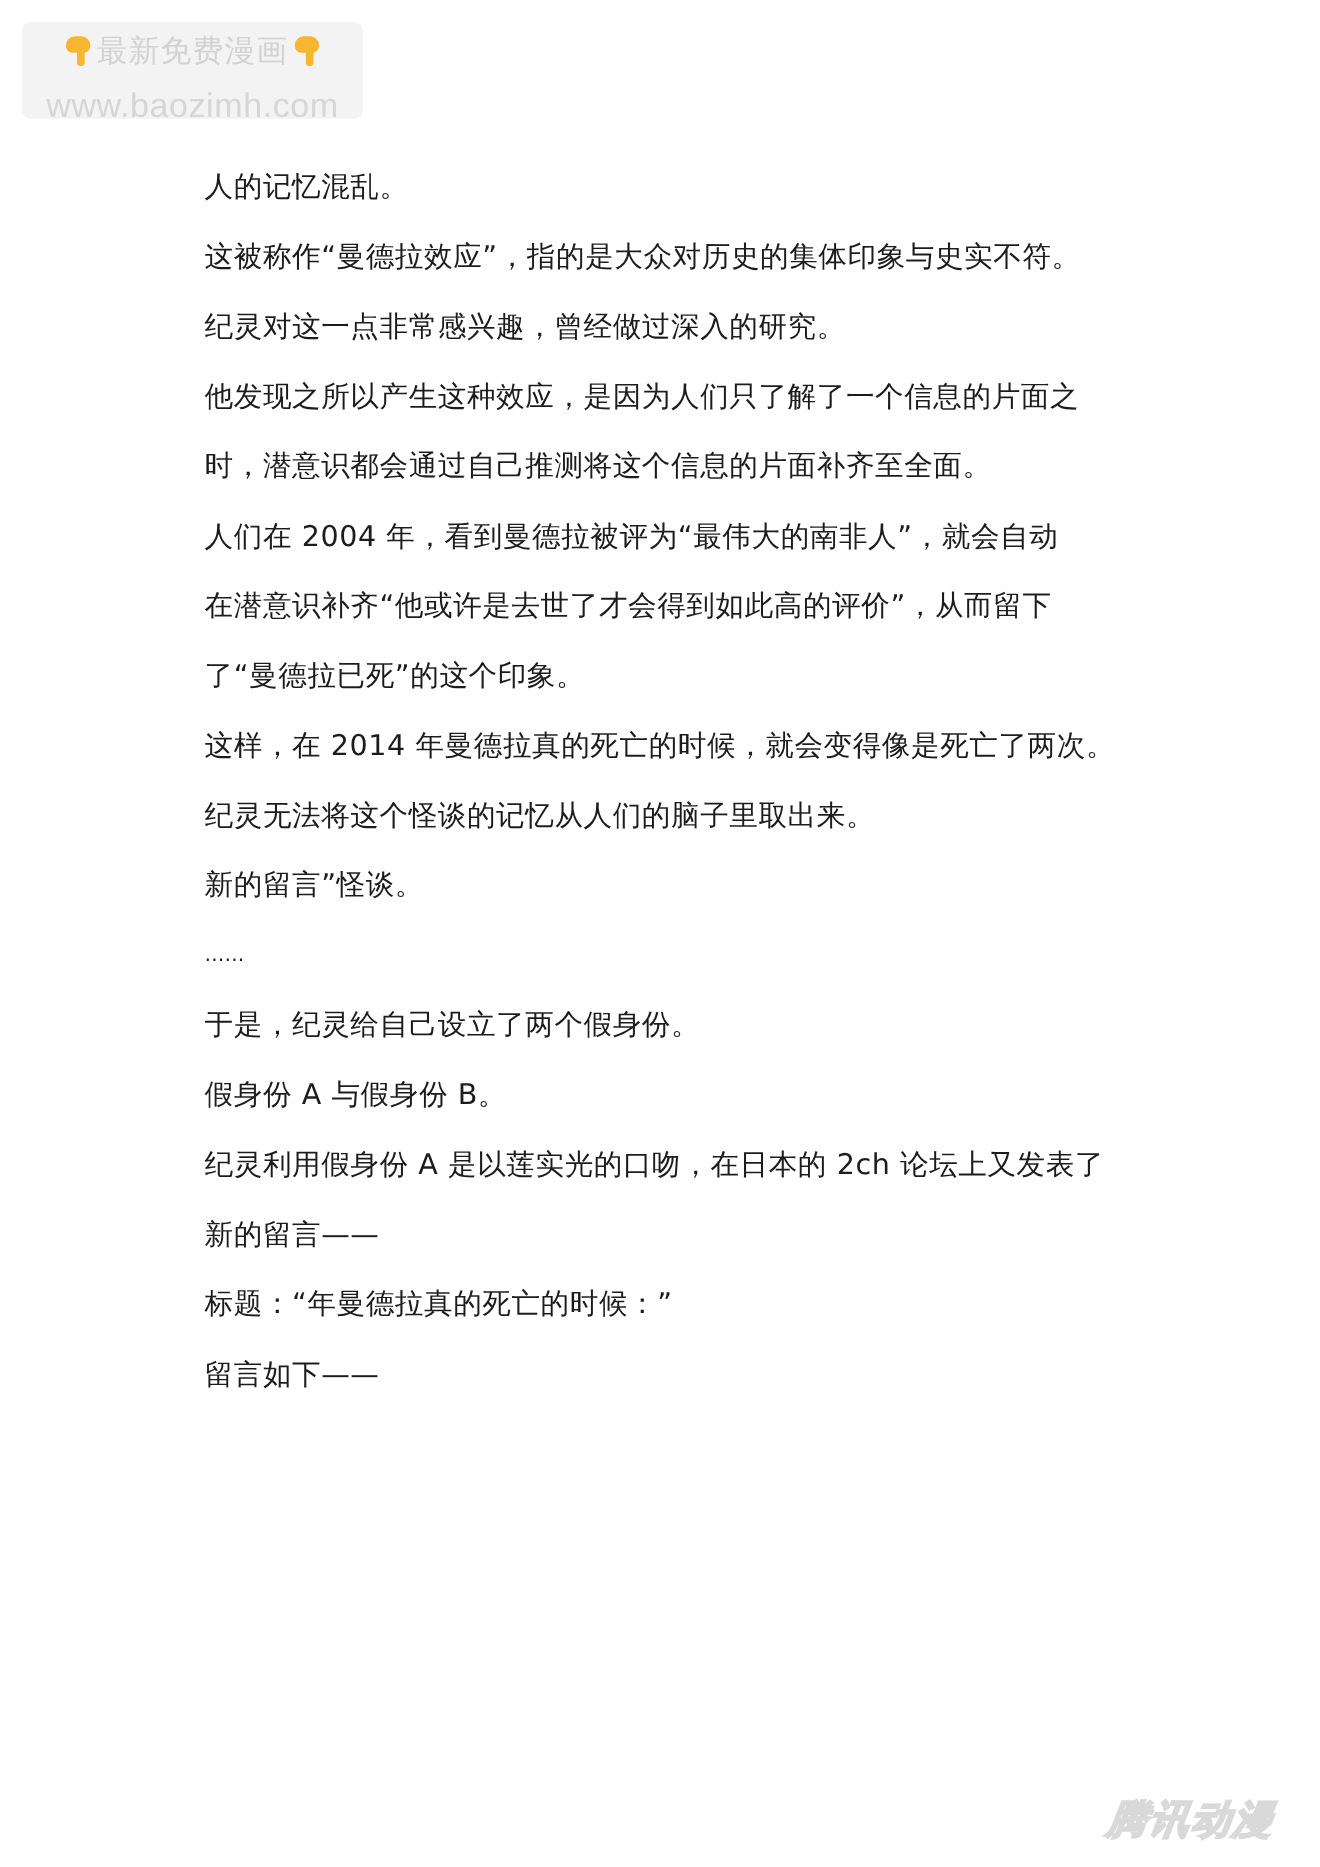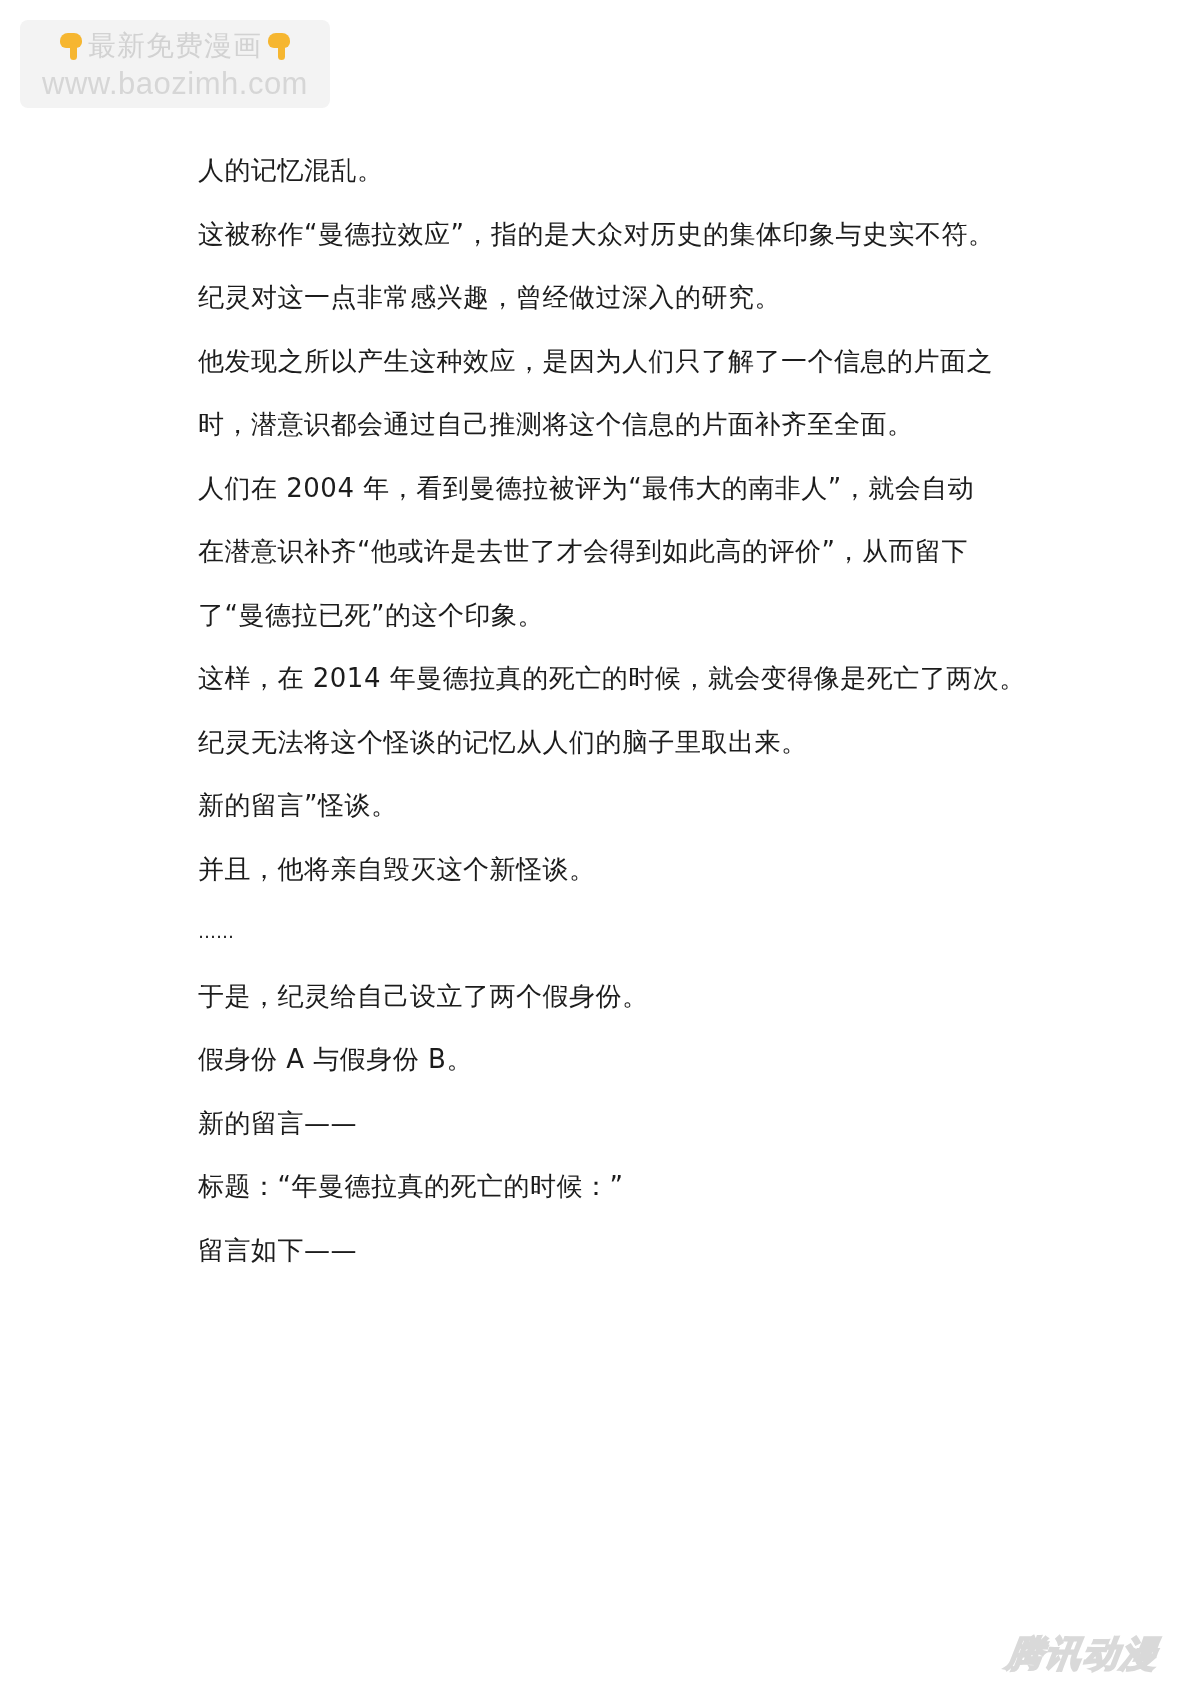--- a/index.html
+++ b/index.html
@@ -60,24 +60,25 @@
       height: 17px;
       background: #f6b630;
       border-radius: 4px;
     }
     .wm-line2 {
       font-size: 31px;
       color: #d6d6d6;
       line-height: 36px;
       letter-spacing: 0.5px;
       font-family: "Liberation Sans", sans-serif;
+      margin-top: 12px;
     }
     .content {
       position: absolute;
-      left: 198px;
+      left: 186px;
       top: 150px;
       width: 860px;
     }
     .line {
       height: 63.5px;
       line-height: 40px;
       font-size: 26px;
       white-space: nowrap;
       color: #1c1c1c;
       letter-spacing: 0.5px;
@@ -127,22 +128,22 @@
   <div class="line">这被称作“曼德拉效应”，指的是大众对历史的集体印象与史实不符。</div>
   <div class="line">纪灵对这一点非常感兴趣，曾经做过深入的研究。</div>
   <div class="line">他发现之所以产生这种效应，是因为人们只了解了一个信息的片面之</div>
   <div class="line">时，潜意识都会通过自己推测将这个信息的片面补齐至全面。</div>
   <div class="line">人们在 2004 年，看到曼德拉被评为“最伟大的南非人”，就会自动</div>
   <div class="line">在潜意识补齐“他或许是去世了才会得到如此高的评价”，从而留下</div>
   <div class="line">了“曼德拉已死”的这个印象。</div>
   <div class="line">这样，在 2014 年曼德拉真的死亡的时候，就会变得像是死亡了两次。</div>
   <div class="line">纪灵无法将这个怪谈的记忆从人们的脑子里取出来。</div>
   <div class="line">新的留言”怪谈。</div>
-  <div class="line">并且，他将亲自毁灭这个新怪谈。</div>
   <div class="line ellipsis">……</div>
   <div class="line">于是，纪灵给自己设立了两个假身份。</div>
   <div class="line">假身份 A 与假身份 B。</div>
+  <div class="line">纪灵利用假身份 A 是以莲实光的口吻，在日本的 2ch 论坛上又发表了</div>
   <div class="line">新的留言——</div>
   <div class="line">标题：“年曼德拉真的死亡的时候：”</div>
   <div class="line">留言如下——</div>
 </div>
 
 <div class="watermark-bottom">腾讯动漫</div>
 
 </body></html>

